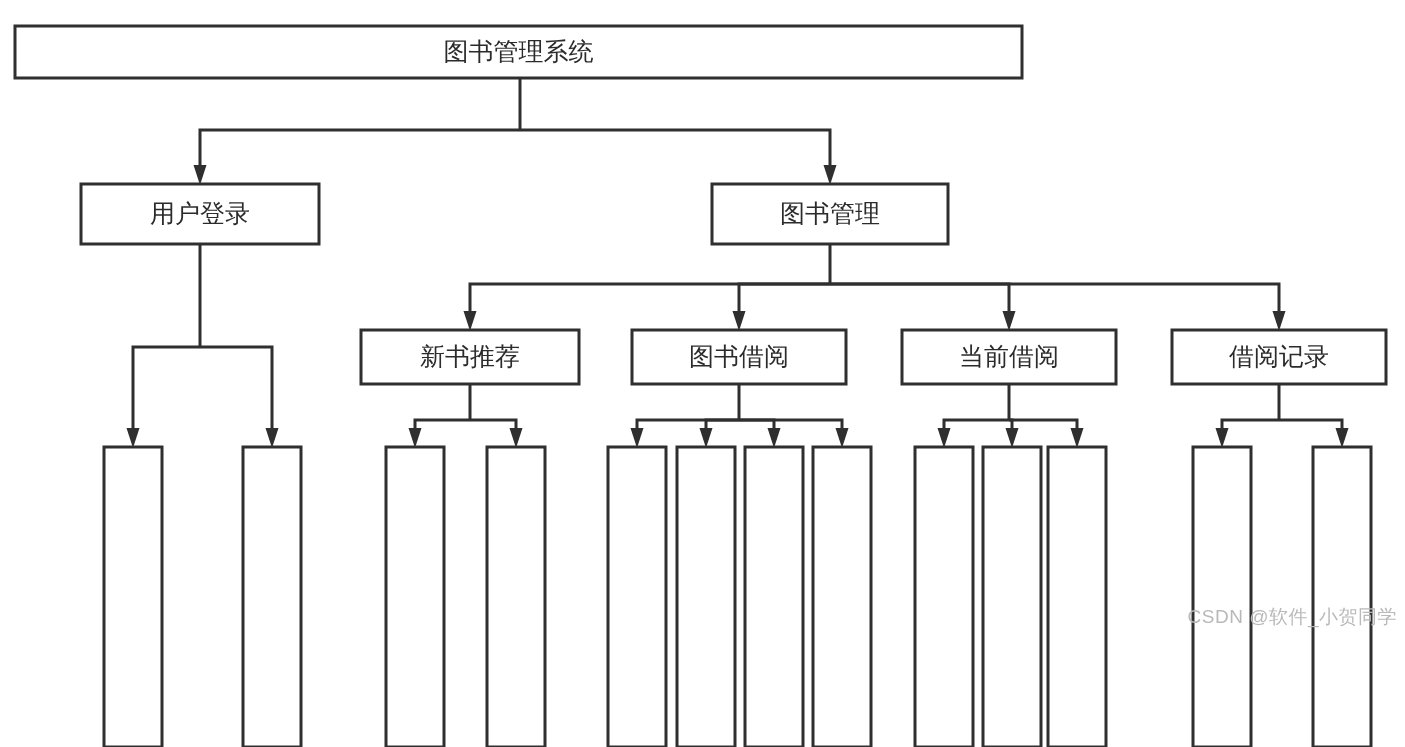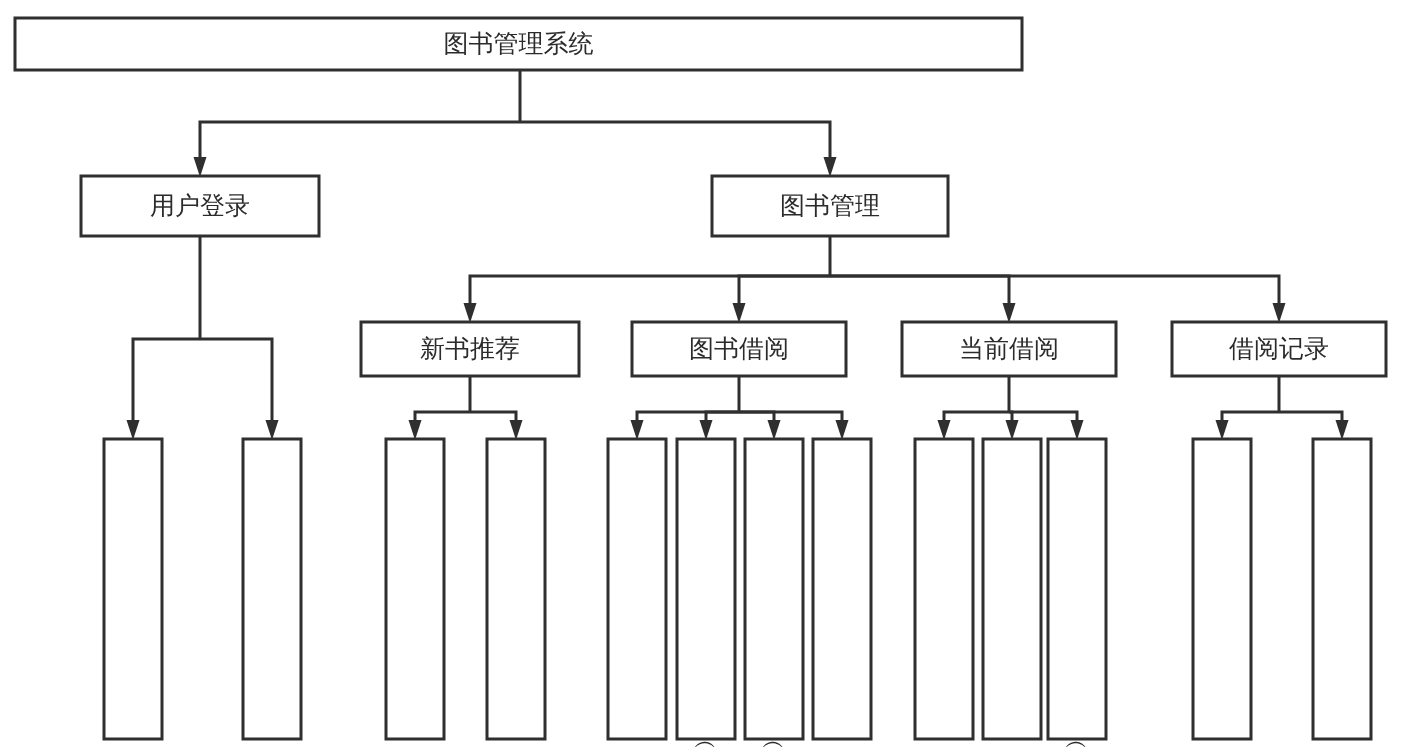--- a/index.html
+++ b/index.html
@@ -10,21 +10,21 @@
   body {
     width: 1405px;
     height: 747px;
     position: relative;
     font-family: "Liberation Sans", "DejaVu Sans", sans-serif;
     overflow: hidden;
   }
   #diagram-root {
     position: absolute;
     left: 0;
-    top: 4px;
+    top: 12px;
     width: 1405px;
     height: 624px;
     text-align: right;
   }
   .node-box {
     fill: #ffffff;
     stroke: #2f2f2f;
     stroke-width: 3;
   }
   .node-label-h {
@@ -189,13 +189,14 @@
       <div class="vlabel-wrap" style="left: 1048px; top: 435px; width: 58px; height: 300px;">
         <div class="vlabel">确认归还（管理员）</div>
       </div>
       <div class="vlabel-wrap" style="left: 1193px; top: 435px; width: 58px; height: 300px;">
         <div class="vlabel">新增借阅记录</div>
       </div>
       <div class="vlabel-wrap" style="left: 1313px; top: 435px; width: 58px; height: 300px;">
         <div class="vlabel">查询借阅记录</div>
       </div>
     </div>
+  <div id="watermark">CSDN @软件_小贺同学</div>
 </div>
 
 </body></html>

